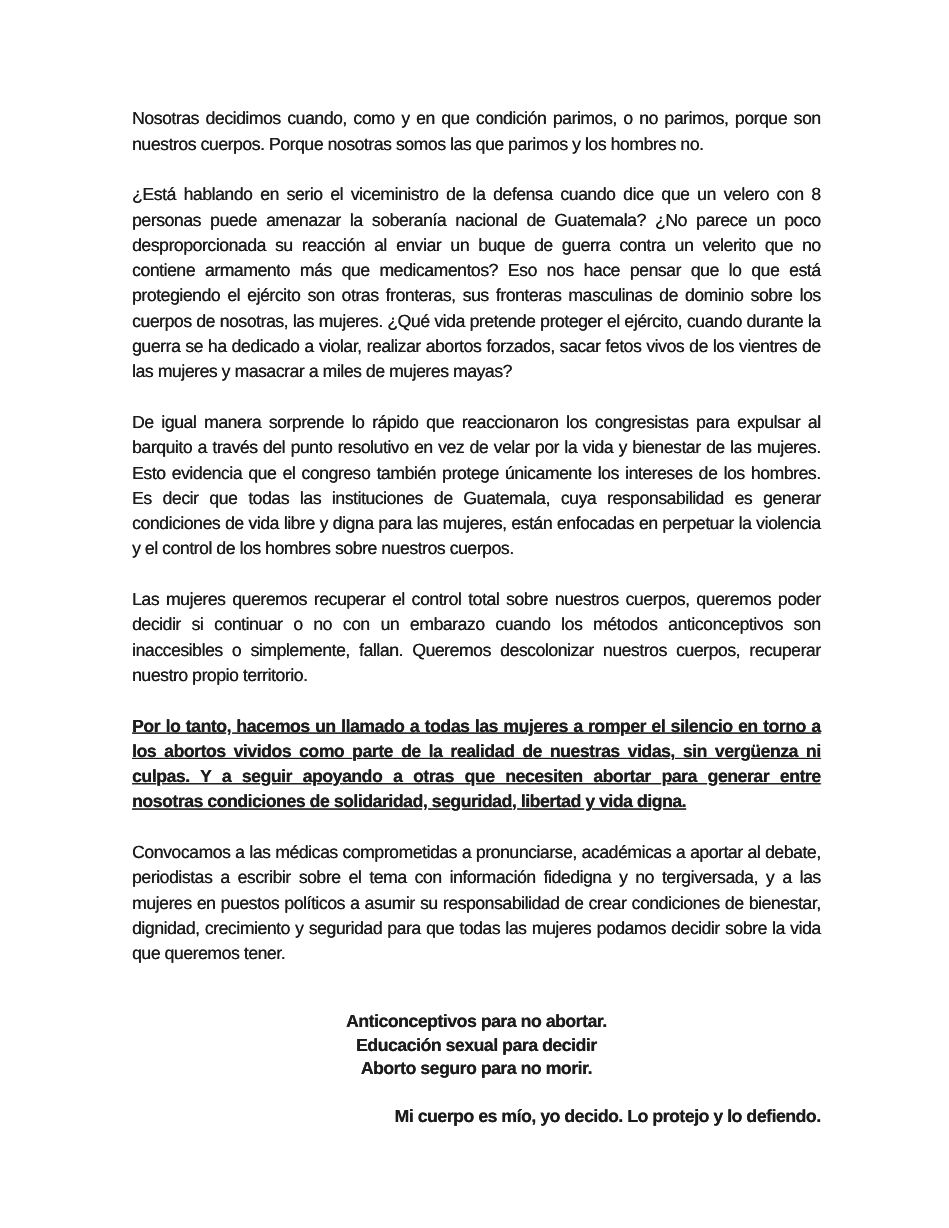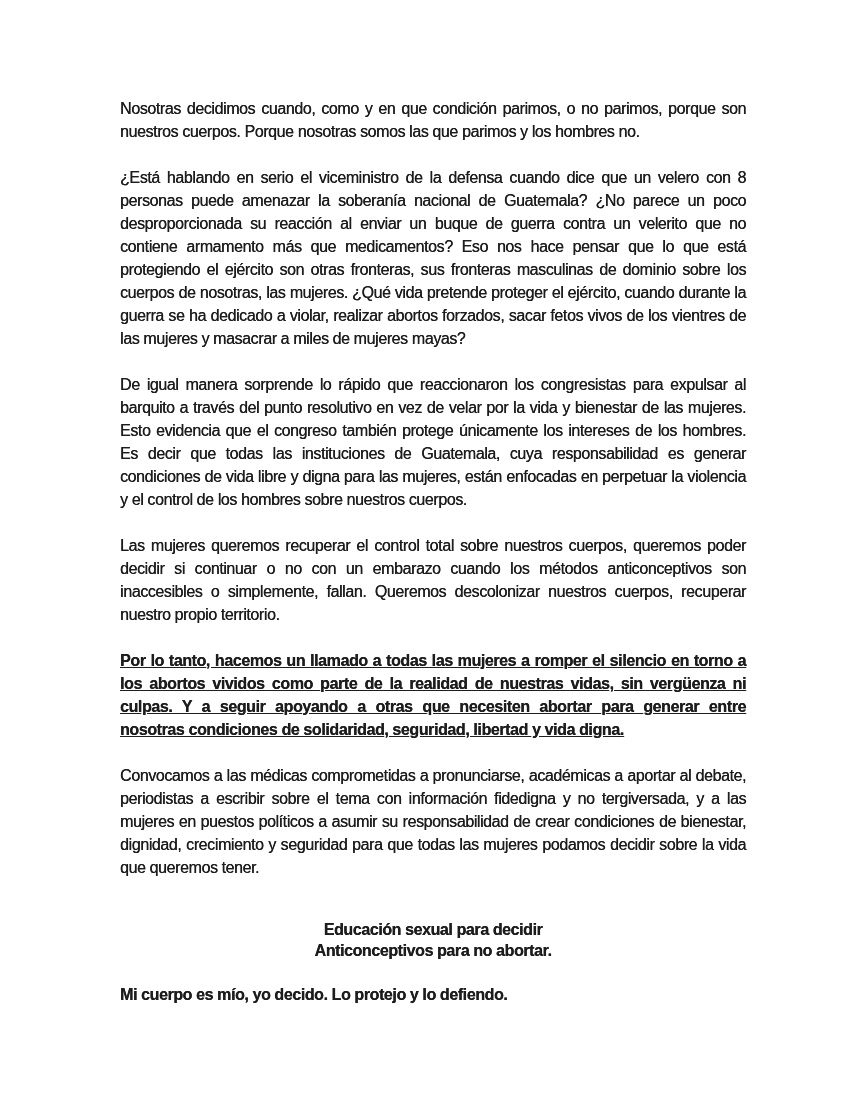--- a/index.html
+++ b/index.html
@@ -37,21 +37,21 @@
     margin-top: 40px;
     text-align: center;
     font-weight: bold;
   }
   .slogans p {
     margin: 0;
     line-height: 21px;
   }
   .closing {
     margin-top: 22px;
-    text-align: left;
+    text-align: right;
     font-weight: bold;
   }
 </style>
 </head>
 <body>
 
 <div class="page">
   <div class="content">
 
     <p class="para">Nosotras decidimos cuando, como y en que condición parimos, o no parimos, porque son nuestros cuerpos. Porque nosotras somos las que parimos y los hombres no.</p>
@@ -60,20 +60,21 @@
 
     <p class="para">De igual manera sorprende lo rápido que reaccionaron los congresistas para expulsar al barquito a través del punto resolutivo en vez de velar por la vida y bienestar de las mujeres. Esto evidencia que el congreso también protege únicamente los intereses de los hombres. Es decir que todas las instituciones de Guatemala, cuya responsabilidad es generar condiciones de vida libre y digna para las mujeres, están enfocadas en perpetuar la violencia y el control de los hombres sobre nuestros cuerpos.</p>
 
     <p class="para">Las mujeres queremos recuperar el control total sobre nuestros cuerpos, queremos poder decidir si continuar o no con un embarazo cuando los métodos anticonceptivos son inaccesibles o simplemente, fallan. Queremos descolonizar nuestros cuerpos, recuperar nuestro propio territorio.</p>
 
     <p class="para bold">Por lo tanto, hacemos un llamado a todas las mujeres a romper el silencio en torno a los abortos vividos como parte de la realidad de nuestras vidas, sin vergüenza ni culpas. Y a seguir apoyando a otras que necesiten abortar para generar entre nosotras condiciones de solidaridad, seguridad, libertad y vida digna.</p>
 
     <p class="para">Convocamos a las médicas comprometidas a pronunciarse, académicas a aportar al debate, periodistas a escribir sobre el tema con información fidedigna y no tergiversada, y a las mujeres en puestos políticos a asumir su responsabilidad de crear condiciones de bienestar, dignidad, crecimiento y seguridad para que todas las mujeres podamos decidir sobre la vida que queremos tener.</p>
 
     <div class="slogans">
+      <p>Anticonceptivos para no abortar.</p>
       <p>Educación sexual para decidir</p>
-      <p>Anticonceptivos para no abortar.</p>
+      <p>Aborto seguro para no morir.</p>
     </div>
 
     <p class="closing">Mi cuerpo es mío, yo decido. Lo protejo y lo defiendo.</p>
 
   </div>
 </div>
 
 </body></html>

